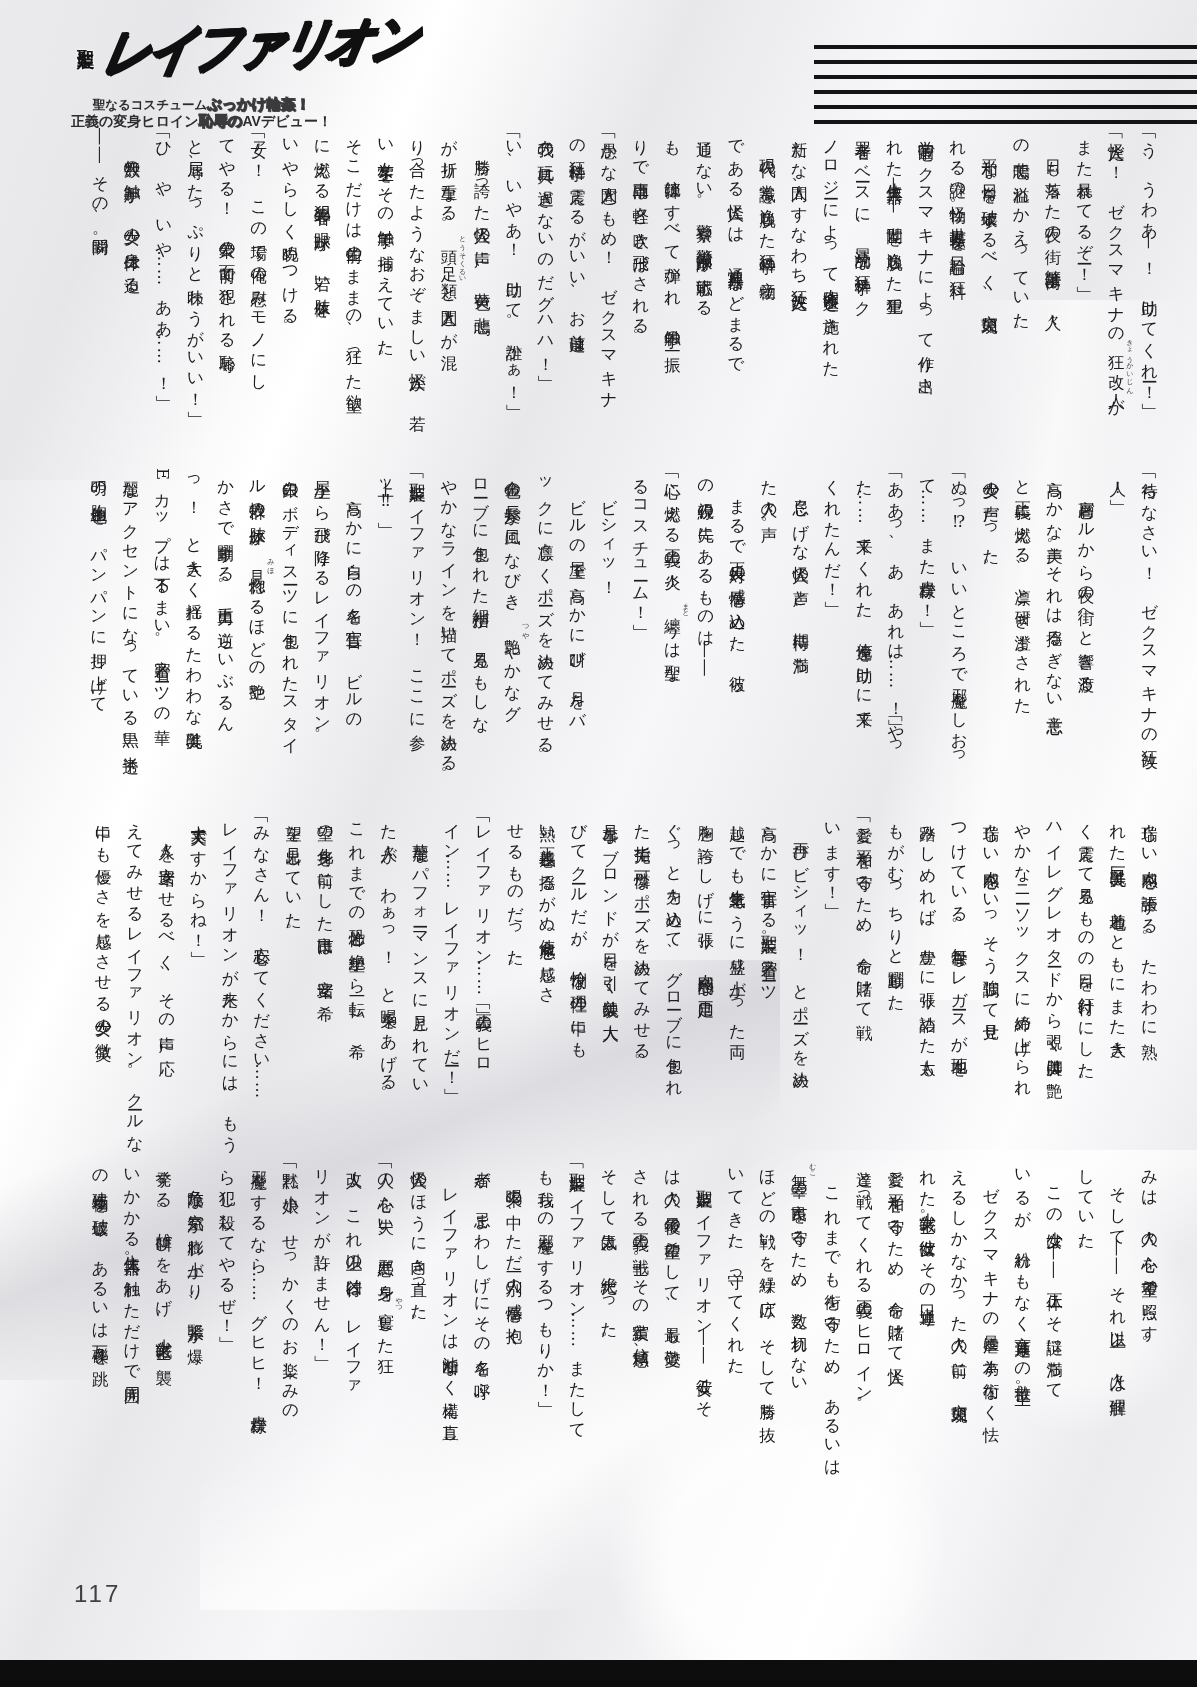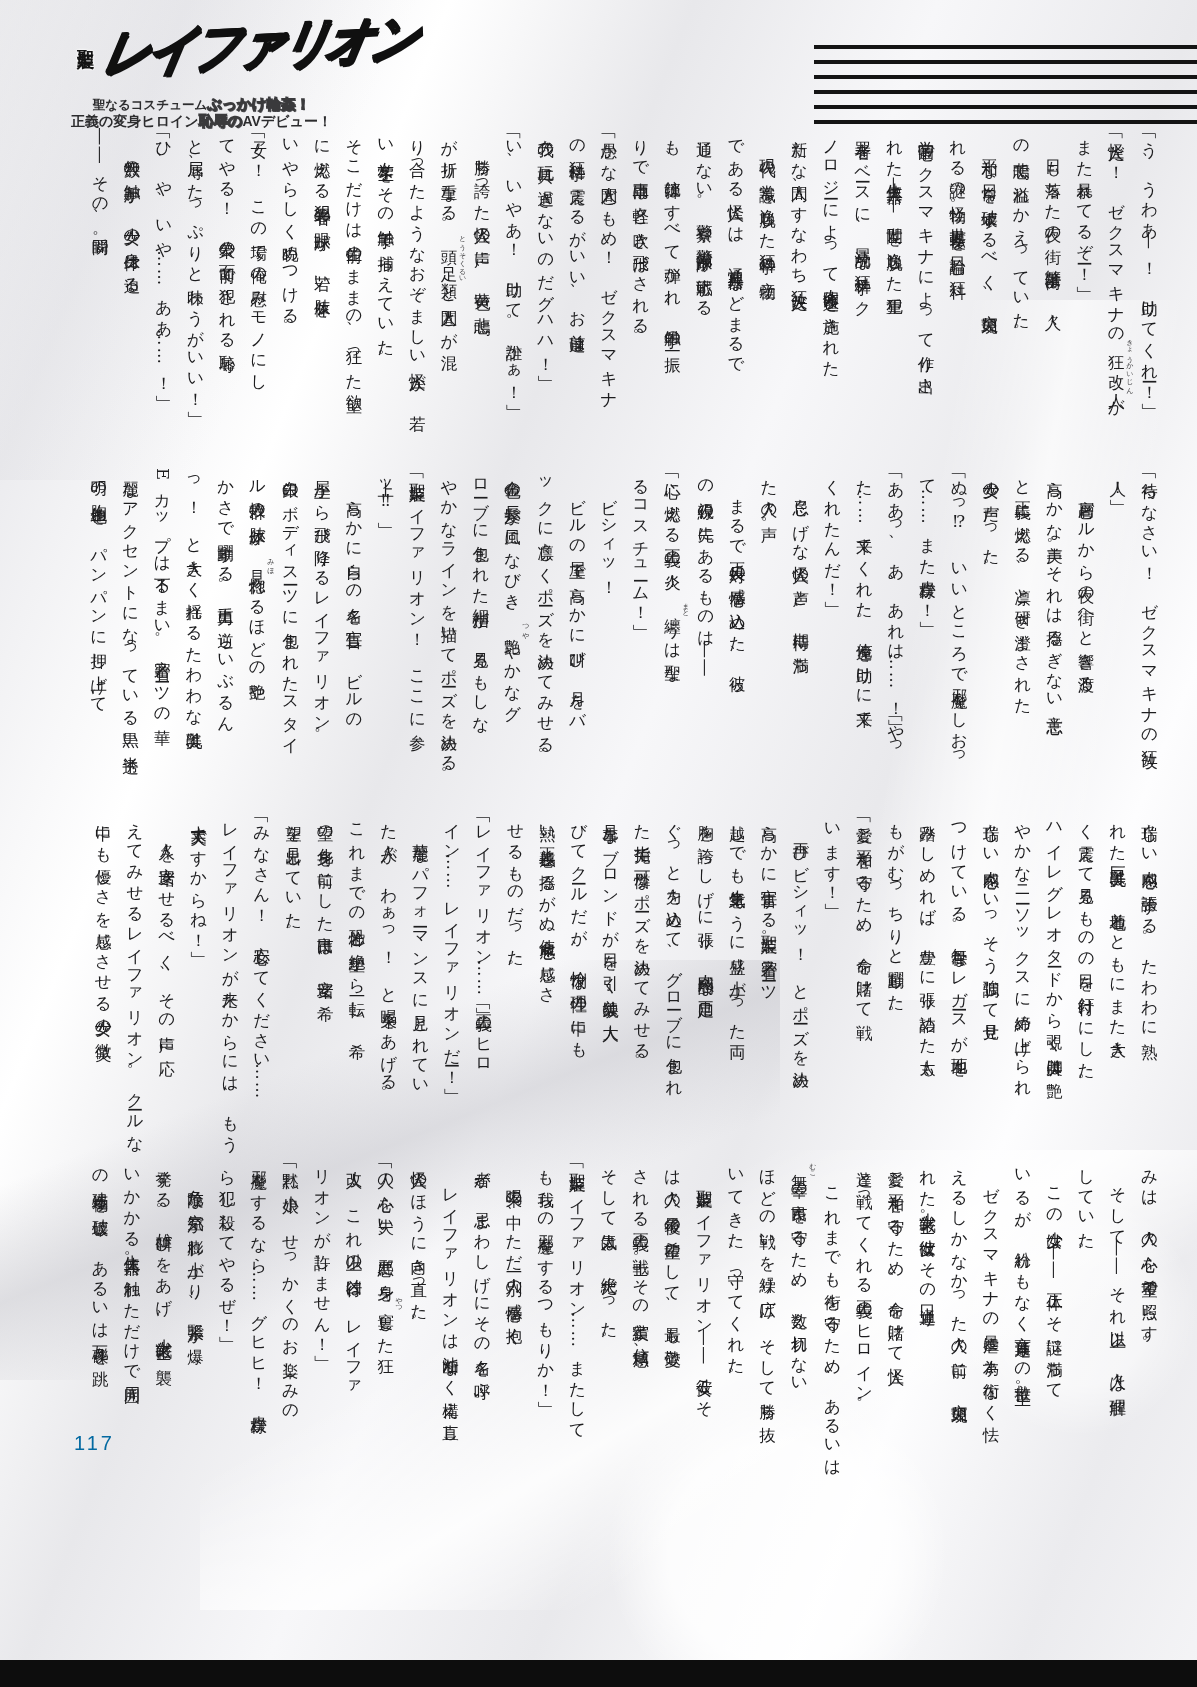--- a/index.html
+++ b/index.html
@@ -61,23 +61,23 @@
     color:#1d1d1f;font-size:16.5px;
   }
   .band .col{line-height:31.7px;letter-spacing:2px;}
   .band ruby rt{font-size:7px;letter-spacing:0;color:#3c3c3e;}
   .band1{top:128px;}
   .band2{top:468px;}
   .band3{top:812px;}
   .band4{top:1158px;}
 
   .page-number{
-    position:absolute;left:74px;top:1432px;
-    font-family:"Liberation Sans","DejaVu Sans",sans-serif;
-    font-size:20px;color:#0369a1;letter-spacing:3px;
+    position:absolute;left:74px;top:1580px;
+    font-family:"Liberation Sans","DejaVu Sans",sans-serif;
+    font-size:24px;color:#404040;letter-spacing:3px;
   }
   .bottom-bar{position:absolute;left:0;bottom:0;width:100%;height:27px;background:#0d0d0d;}
 </style>
 </head>
 <body>
 
 <div class="streak s3"></div>
 <div class="streak s1"></div>
 <div class="streak s2"></div>
 <div class="streak s4"></div>

